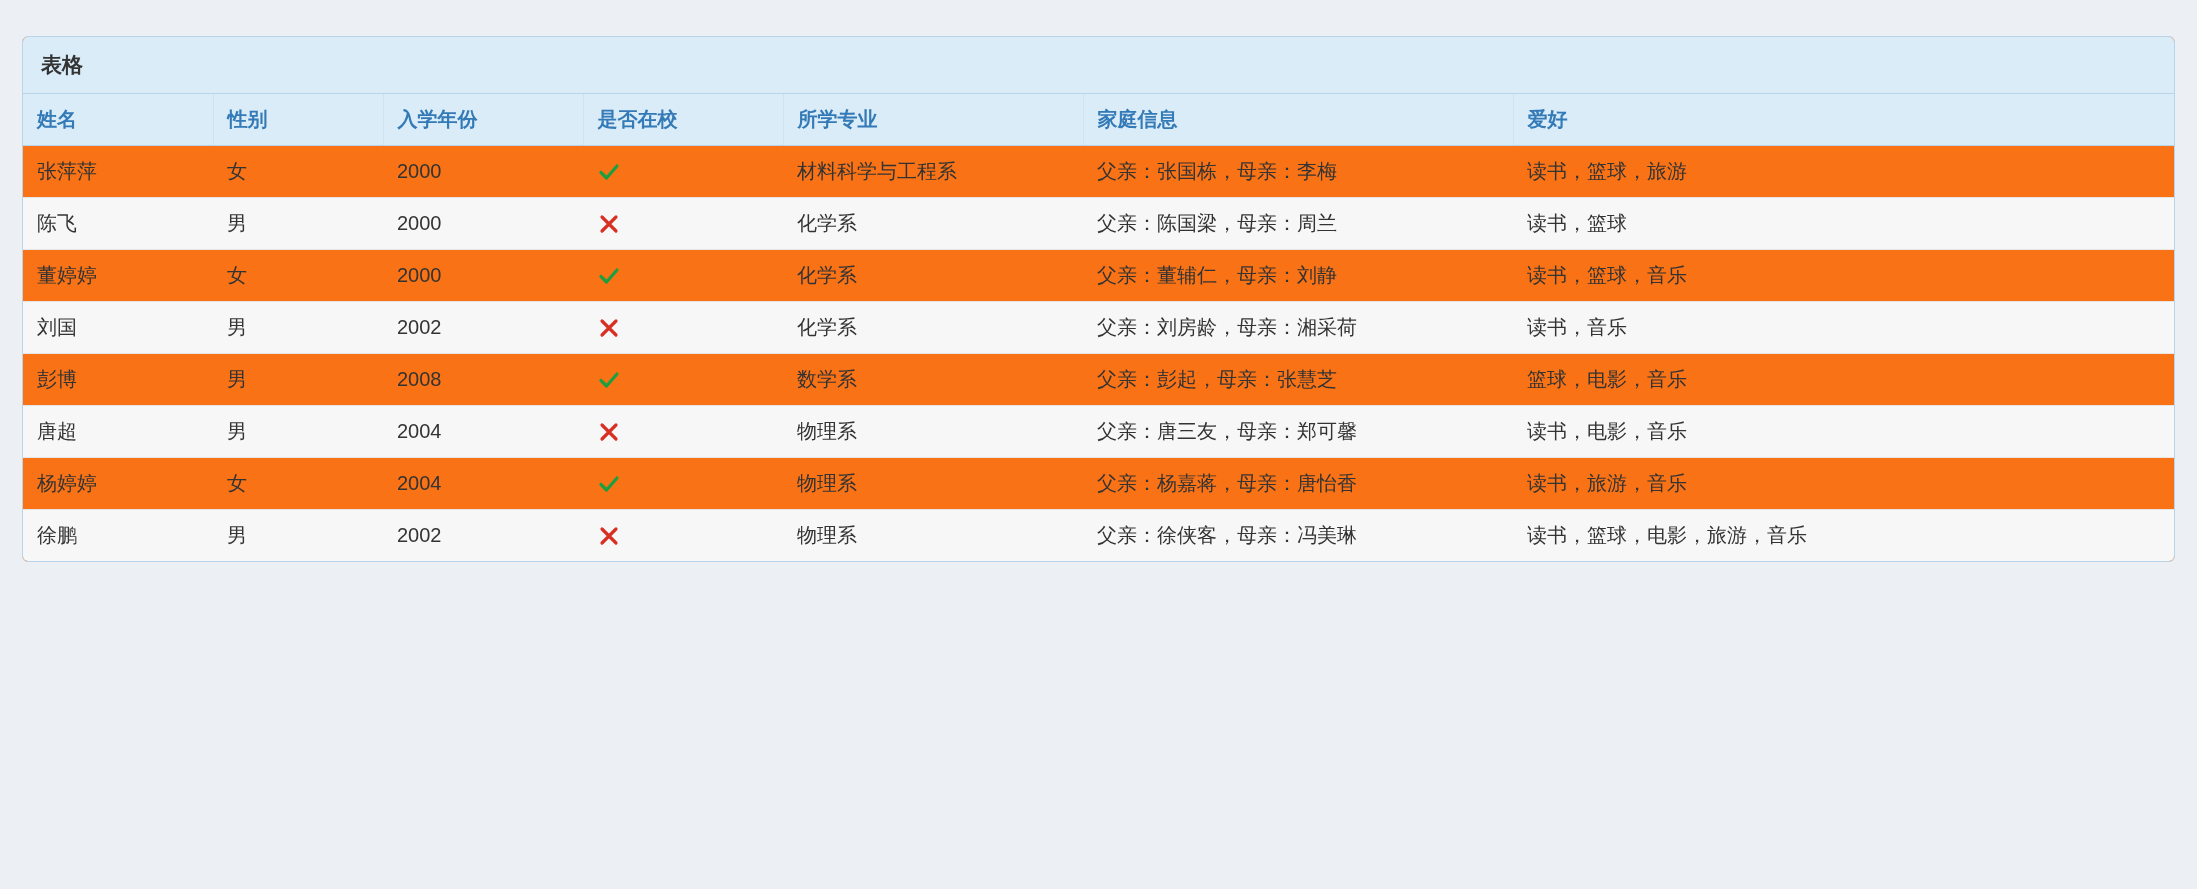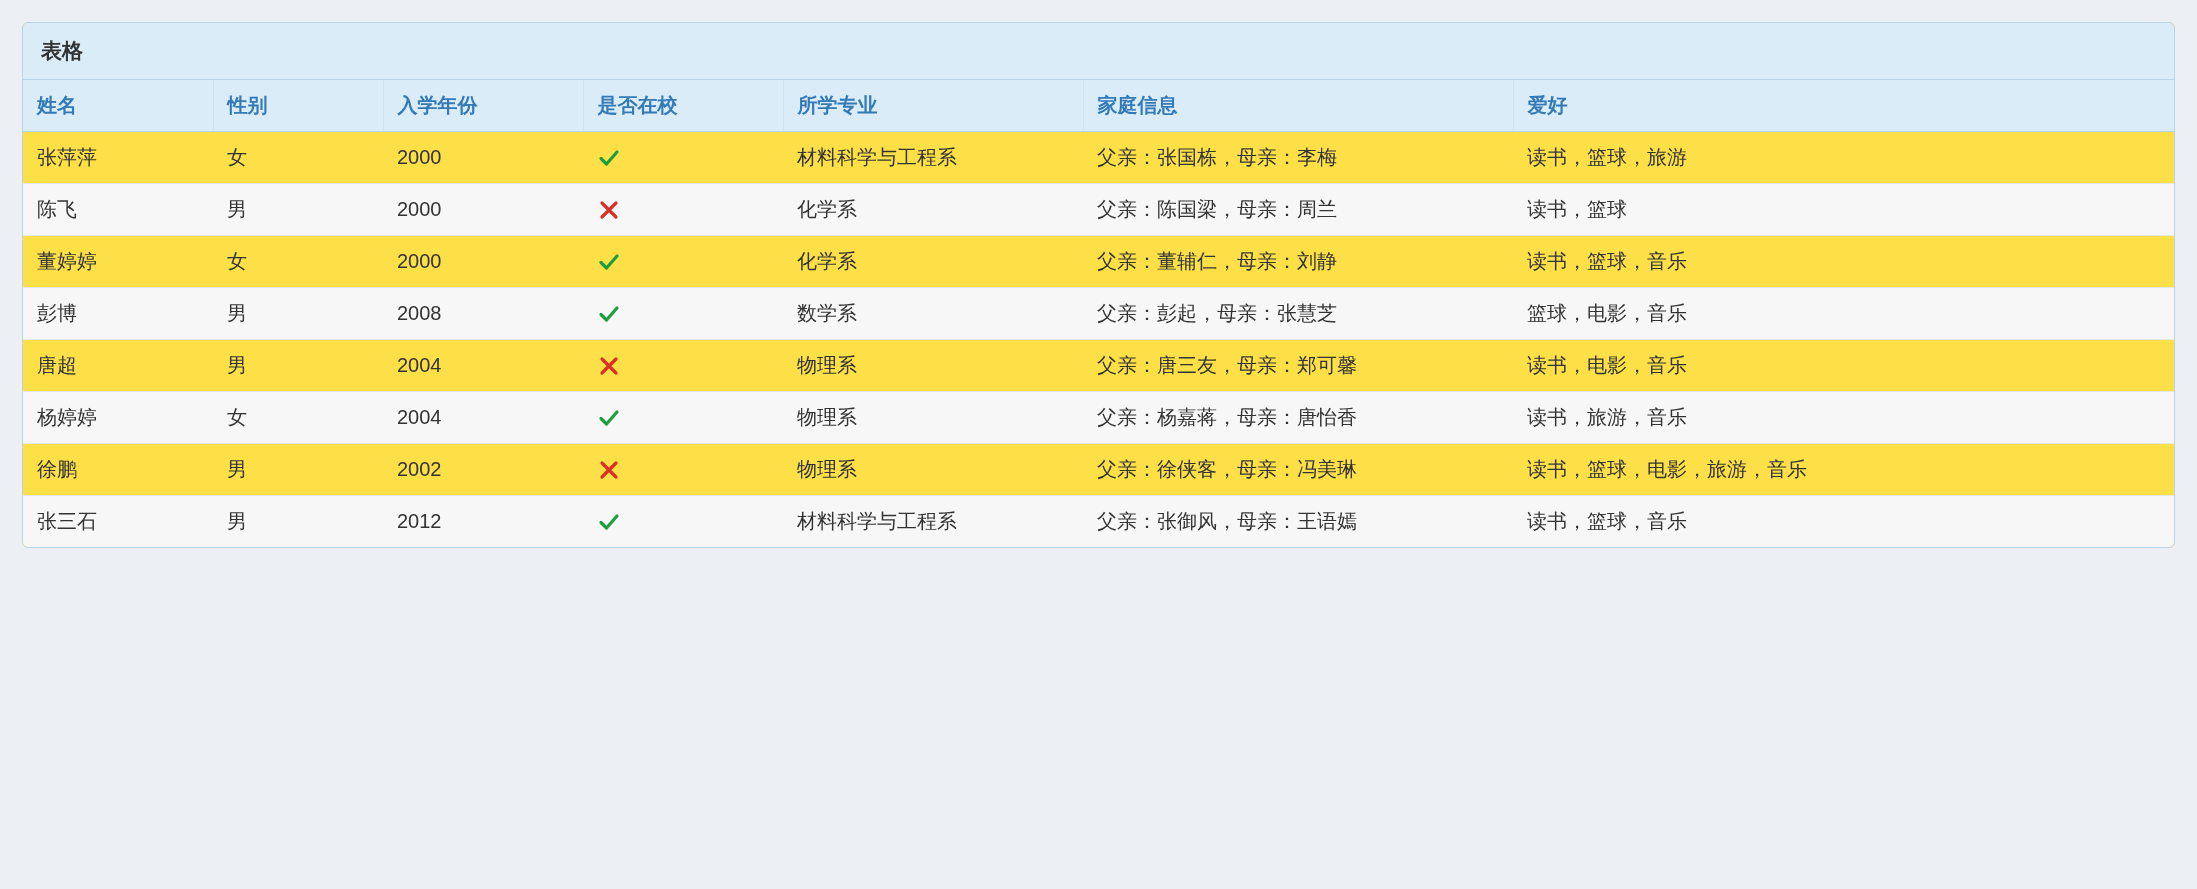--- a/index.html
+++ b/index.html
@@ -10,22 +10,23 @@
     font-family: "Helvetica Neue", Helvetica, Arial, "PingFang SC", "Microsoft YaHei", sans-serif;
     font-size: 20px;
     color: #333;
   }
   .page {
     padding: 22px;
   }
   .panel {
     border: 1px solid #b8d4e8;
     border-radius: 6px;
-    background: #fde047;
+    background: #f97316;
     overflow: hidden;
+    margin-top: 14px;
   }
   .panel-header {
     background: #daecf8;
     border-bottom: 1px solid #b8d4e8;
     padding: 14px 18px;
     font-weight: 600;
     color: #333;
     font-size: 21px;
   }
   table {
@@ -132,20 +133,31 @@
             <td>女</td>
             <td>2000</td>
             <td><span class="icon"><svg viewBox="0 0 24 24" width="24" height="24">
                   <path d="M4 12.5 L9.5 18 L20 6" stroke="#1e9e3e" stroke-width="3.2" fill="none" stroke-linecap="round" stroke-linejoin="round"></path>
                 </svg></span></td>
             <td><a class="major-link">化学系</a></td>
             <td>父亲：董辅仁，母亲：刘静</td>
             <td>读书，篮球，音乐</td>
           </tr>
           <tr>
+            <td>刘国</td>
+            <td>男</td>
+            <td>2002</td>
+            <td><span class="icon"><svg viewBox="0 0 24 24" width="24" height="24">
+                  <path d="M5 5 L19 19 M19 5 L5 19" stroke="#d93025" stroke-width="3.2" fill="none" stroke-linecap="round"></path>
+                </svg></span></td>
+            <td><a class="major-link">化学系</a></td>
+            <td>父亲：刘房龄，母亲：湘采荷</td>
+            <td>读书，音乐</td>
+          </tr>
+          <tr>
             <td>彭博</td>
             <td>男</td>
             <td>2008</td>
             <td><span class="icon"><svg viewBox="0 0 24 24" width="24" height="24">
                   <path d="M4 12.5 L9.5 18 L20 6" stroke="#1e9e3e" stroke-width="3.2" fill="none" stroke-linecap="round" stroke-linejoin="round"></path>
                 </svg></span></td>
             <td><a class="major-link">数学系</a></td>
             <td>父亲：彭起，母亲：张慧芝</td>
             <td>篮球，电影，音乐</td>
           </tr>
@@ -174,28 +186,17 @@
           <tr>
             <td>徐鹏</td>
             <td>男</td>
             <td>2002</td>
             <td><span class="icon"><svg viewBox="0 0 24 24" width="24" height="24">
                   <path d="M5 5 L19 19 M19 5 L5 19" stroke="#d93025" stroke-width="3.2" fill="none" stroke-linecap="round"></path>
                 </svg></span></td>
             <td><a class="major-link">物理系</a></td>
             <td>父亲：徐侠客，母亲：冯美琳</td>
             <td>读书，篮球，电影，旅游，音乐</td>
-          </tr>
-          <tr>
-            <td>张三石</td>
-            <td>男</td>
-            <td>2012</td>
-            <td><span class="icon"><svg viewBox="0 0 24 24" width="24" height="24">
-                  <path d="M4 12.5 L9.5 18 L20 6" stroke="#1e9e3e" stroke-width="3.2" fill="none" stroke-linecap="round" stroke-linejoin="round"></path>
-                </svg></span></td>
-            <td><a class="major-link">材料科学与工程系</a></td>
-            <td>父亲：张御风，母亲：王语嫣</td>
-            <td>读书，篮球，音乐</td>
           </tr>
         </tbody>
     </table>
   </div>
 </div>
 
 </body></html>

